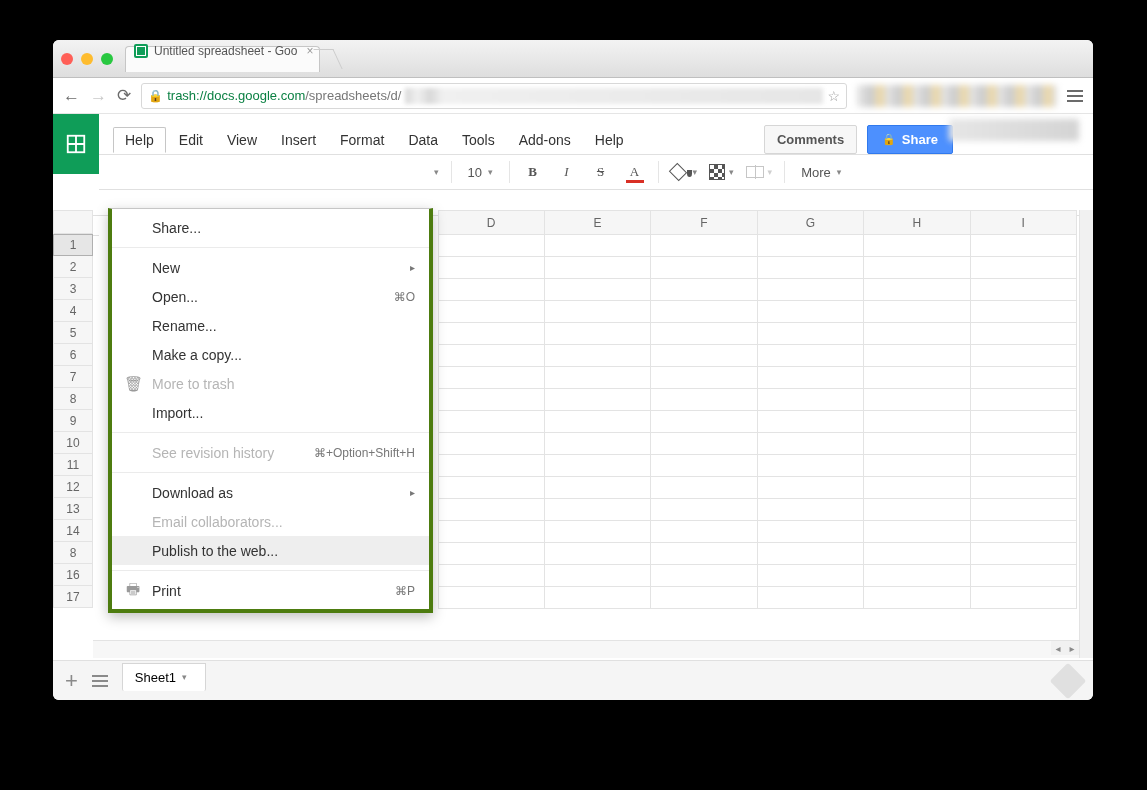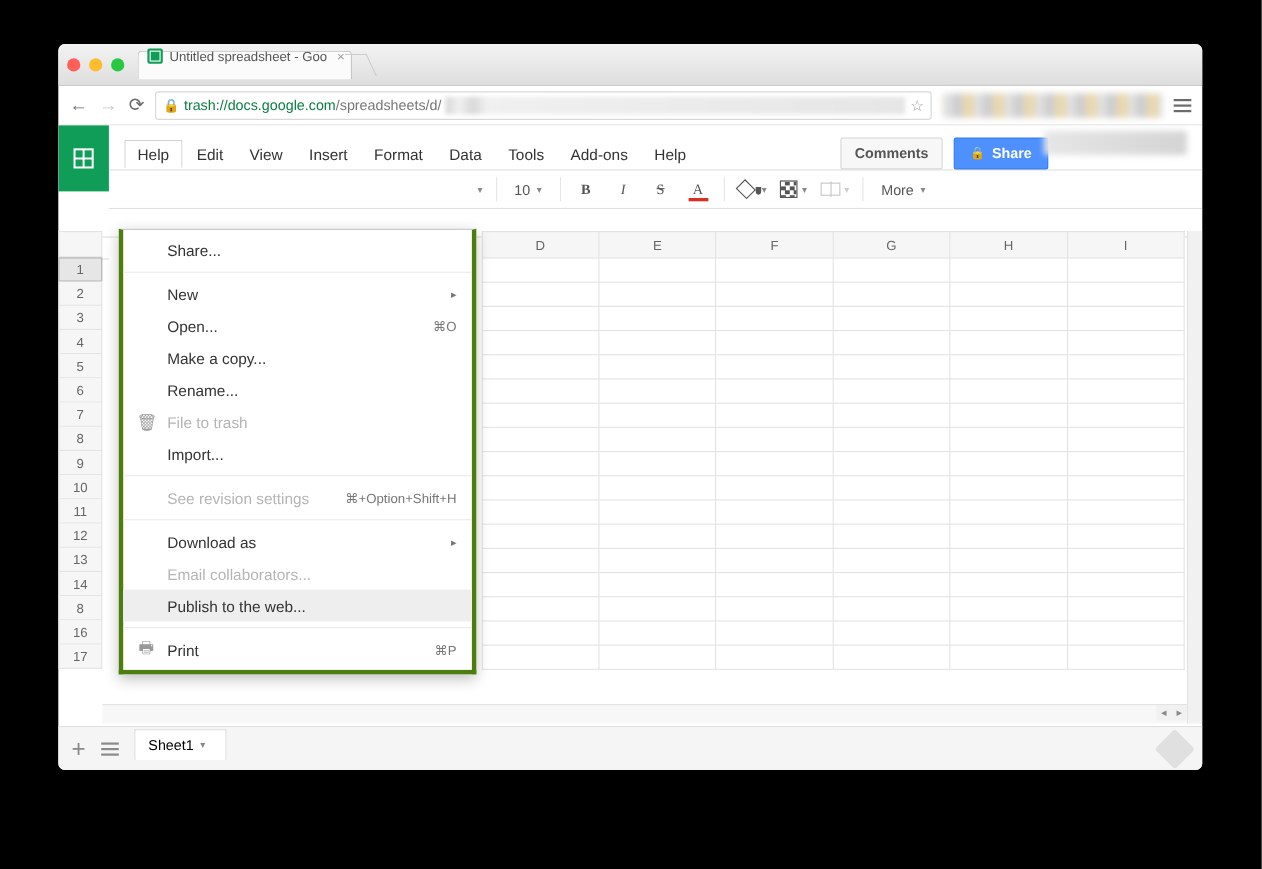--- a/index.html
+++ b/index.html
@@ -214,35 +214,35 @@
       <div class="dd-sep"></div>
       <div class="dd-item">
           <span>New</span>
           <span class="arrow">▸</span>
         </div>
       <div class="dd-item">
           <span>Open...</span>
           <span class="sc">⌘O</span>
         </div>
       <div class="dd-item">
+          <span>Rename...</span>
+        </div>
+      <div class="dd-item">
           <span>Make a copy...</span>
-        </div>
-      <div class="dd-item">
-          <span>Rename...</span>
         </div>
       <div class="dd-item disabled">
           <span class="dd-icon">🗑</span>
-          <span>File to trash</span>
+          <span>More to trash</span>
         </div>
       <div class="dd-item">
           <span>Import...</span>
         </div>
       <div class="dd-sep"></div>
       <div class="dd-item disabled">
-          <span>See revision settings</span>
+          <span>See revision history</span>
           <span class="sc">⌘+Option+Shift+H</span>
         </div>
       <div class="dd-sep"></div>
       <div class="dd-item">
           <span>Download as</span>
           <span class="arrow">▸</span>
         </div>
       <div class="dd-item disabled">
           <span>Email collaborators...</span>
         </div>

